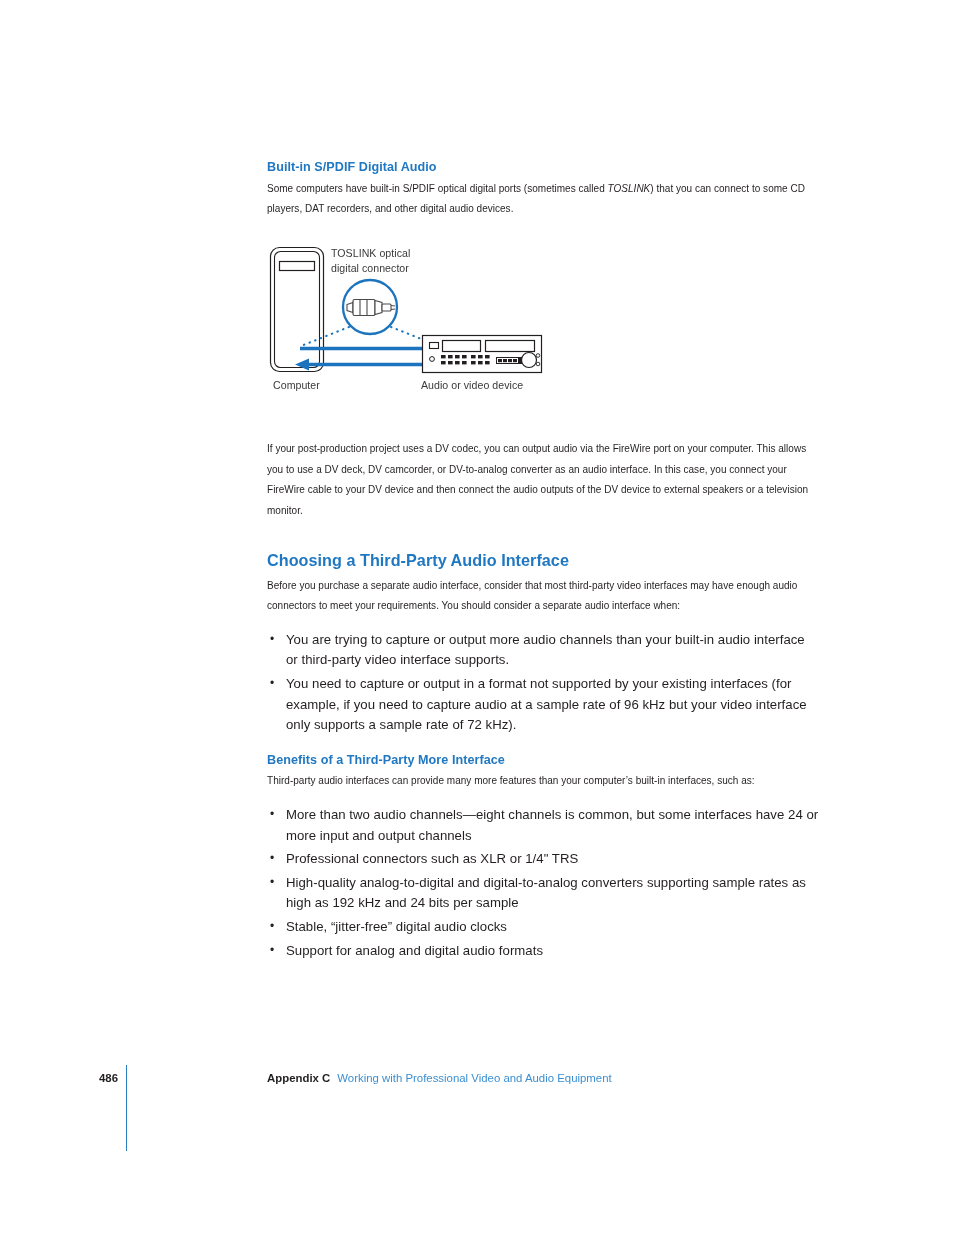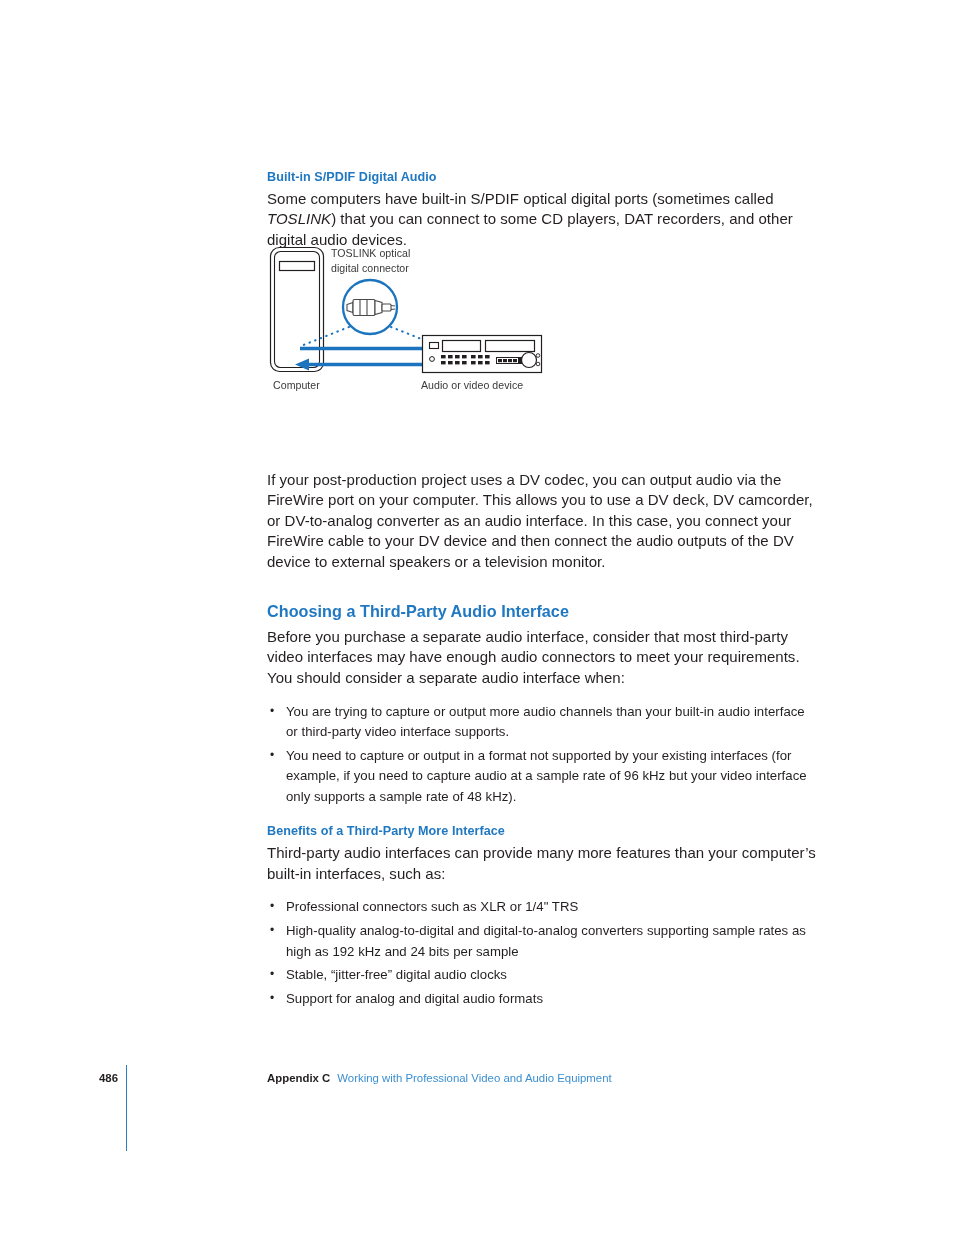--- a/index.html
+++ b/index.html
@@ -17,42 +17,42 @@
   }
   .page {
     position: absolute;
     inset: 0;
   }
 
   
   .content {
     position: absolute;
     left: 267px;
-    top: 170px;
+    top: 160px;
     width: 552px;
   }
 
   .sub-head {
     font-size: 12.6px;
     font-weight: bold;
     color: #1f78c1;
     letter-spacing: .004em;
     margin: 0 0 3px 0;
     line-height: 1.25;
   }
   .section-head {
     font-size: 16.2px;
     font-weight: bold;
     color: #1f78c1;
     letter-spacing: .002em;
     margin: 3px 0 5px 0;
     line-height: 1.25;
   }
   p.body {
-    font-size: 15px;
+    font-size: 10px;
     line-height: 20.6px;
     margin: 0;
     color: #231f20;
     letter-spacing: .002em;
   }
   ul.bullets {
     list-style: none;
     margin: 0;
     padding: 0;
   }
@@ -161,31 +161,32 @@
 
     <div class="gap-xl"></div>
 
     <h2 class="section-head">Choosing a Third-Party Audio Interface</h2>
     <p class="body">Before you purchase a separate audio interface, consider that most third-party video interfaces may have enough audio connectors to meet your requirements. You should consider a separate audio interface when:</p>
 
     <div class="gap-s"></div>
 
     <ul class="bullets">
       <li>You are trying to capture or output more audio channels than your built-in audio interface or third-party video interface supports.</li>
-      <li>You need to capture or output in a format not supported by your existing interfaces (for example, if you need to capture audio at a sample rate of 96 kHz but your video interface only supports a sample rate of 48 kHz).</li>
+      <li>You need to capture or output in a format not supported by your existing interfaces (for example, if you need to capture audio at a sample rate of 96 kHz but your video interface only supports a sample rate of 72 kHz).</li>
     </ul>
 
     <div class="gap-m"></div>
 
     <h3 class="sub-head">Benefits of a Third-Party More Interface</h3>
     <p class="body">Third-party audio interfaces can provide many more features than your computer’s built-in interfaces, such as:</p>
 
     <div class="gap-s"></div>
 
     <ul class="bullets">
+      <li>More than two audio channels—eight channels is common, but some interfaces have 24 or more input and output channels</li>
       <li>Professional connectors such as XLR or 1/4" TRS</li>
       <li>High-quality analog-to-digital and digital-to-analog converters supporting sample rates as high as 192 kHz and 24 bits per sample</li>
       <li>Stable, “jitter-free” digital audio clocks</li>
       <li>Support for analog and digital audio formats</li>
     </ul>
 
   </div>
 
   <div class="figure">
 

